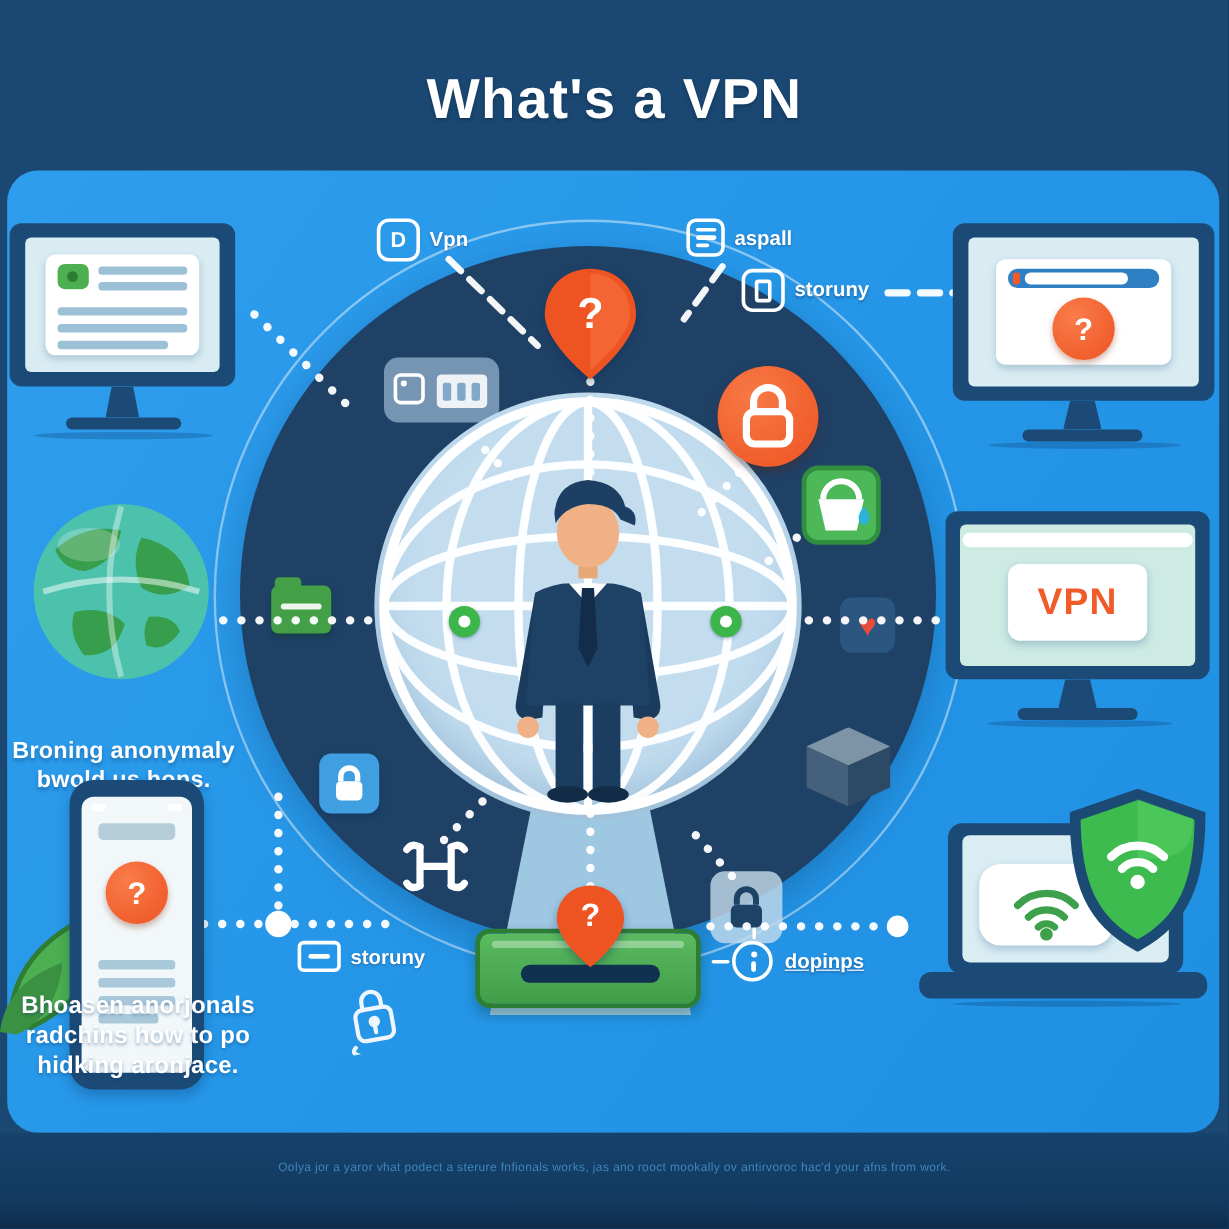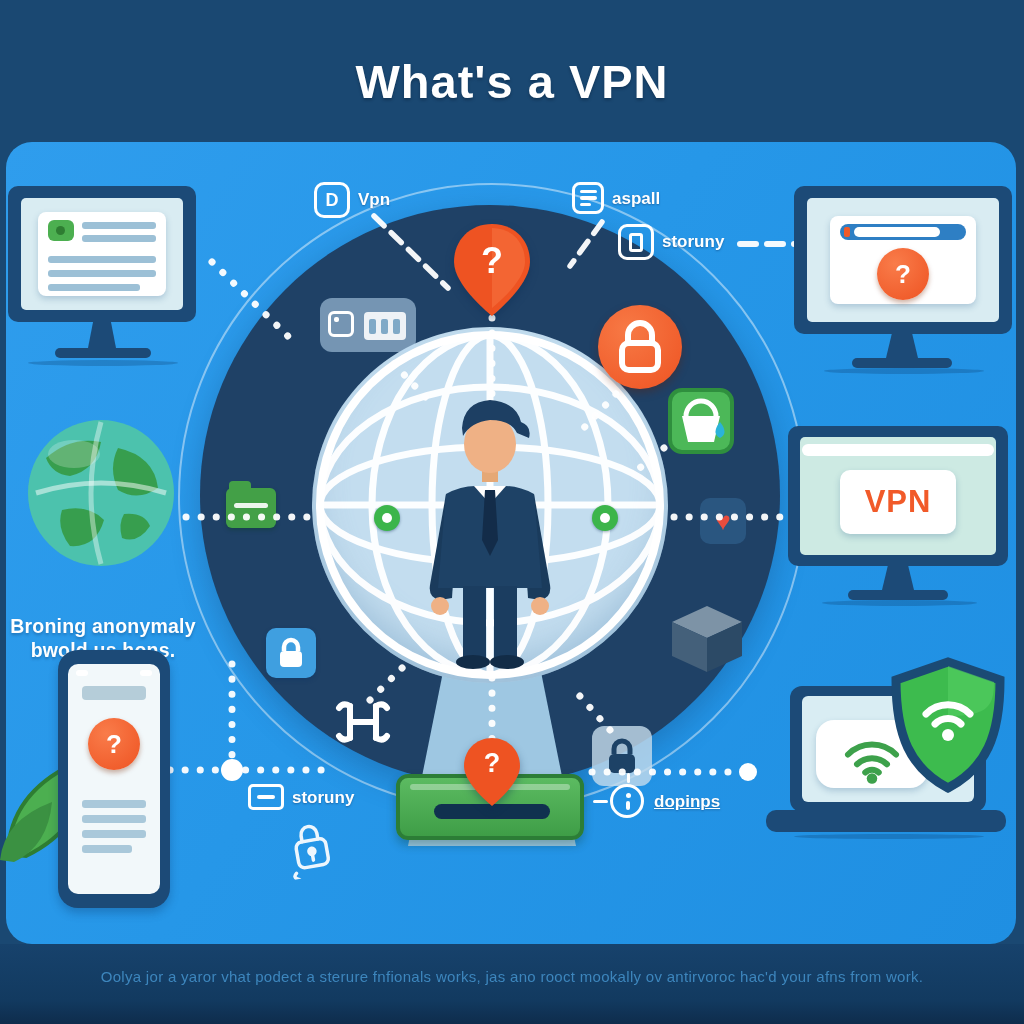--- a/index.html
+++ b/index.html
@@ -47,21 +47,21 @@
        box-shadow:0 3px 5px rgba(120,40,0,.35);}
   .router{background:linear-gradient(#5cbb61,#3f9e47);border:4px solid #2c7d36;
        border-radius:12px;box-sizing:border-box;box-shadow:0 5px 10px rgba(10,50,30,.3);}
   .router .slot{position:absolute;left:34px;top:26px;width:116px;height:15px;
        background:#10314f;border-radius:8px;}
   .router .hl{position:absolute;left:10px;top:6px;width:160px;height:6px;
        background:rgba(255,255,255,.35);border-radius:3px;}
   .footer{left:0;top:944px;width:1024px;height:80px;
        background:linear-gradient(#17426c,#123a60 70%,#0e2c4c);}
   .footer-text{left:0;top:24px;width:1024px;text-align:center;color:#3d86bd;
-       font-size:15px;letter-spacing:.3px;}
+       font-size:10px;letter-spacing:.3px;}
   .tile{border-radius:12px;display:flex;align-items:center;justify-content:center;}
 </style>
 </head>
 <body>
 
 <div id="stage">
 
   <div class="abs title">What's a VPN</div>
 
   <div class="abs panel"></div>
@@ -307,20 +307,23 @@
     <div class="abs" style="left:82px;top:20px;width:12px;height:6px;background:#fff;border-radius:3px;"></div>
     <div class="abs" style="left:24px;top:36px;width:64px;height:14px;background:#b5cdd9;border-radius:4px;"></div>
     <div class="abs qcircle" style="left:30px;top:68px;width:52px;height:52px;font-size:26px;">
       <span>?</span>
     </div>
     <div class="abs bar" style="left:24px;top:150px;width:64px;height:8px;background:#a9c8da;"></div>
     <div class="abs bar" style="left:24px;top:165px;width:64px;height:8px;background:#a9c8da;"></div>
     <div class="abs bar" style="left:24px;top:180px;width:64px;height:8px;background:#a9c8da;"></div>
     <div class="abs bar" style="left:24px;top:195px;width:50px;height:8px;background:#a9c8da;"></div>
   </div>
+  <div class="abs cap" style="left:0;top:826px;width:230px;font-size:20px;">Bhoasen anorjonals
+radchins how to po
+hidking aronjace.</div>
 
   <div class="abs" style="left:794px;top:186px;width:220px;height:186px;">
     <div class="abs frame" style="left:0;top:0;width:218px;height:148px;"></div>
     <div class="abs screen" style="left:13px;top:12px;width:192px;height:124px;"></div>
     <div class="abs card" style="left:36px;top:30px;width:146px;height:88px;">
       <div class="abs" style="left:10px;top:8px;width:126px;height:16px;background:#2e7fc4;border-radius:8px;">
         <div class="abs" style="left:4px;top:3px;width:6px;height:10px;background:#f15a29;border-radius:2px;"></div>
         <div class="abs" style="left:14px;top:3px;width:86px;height:10px;background:#fff;border-radius:5px;"></div>
       </div>
       <div class="abs qcircle" style="left:47px;top:32px;width:52px;height:52px;font-size:26px;">

